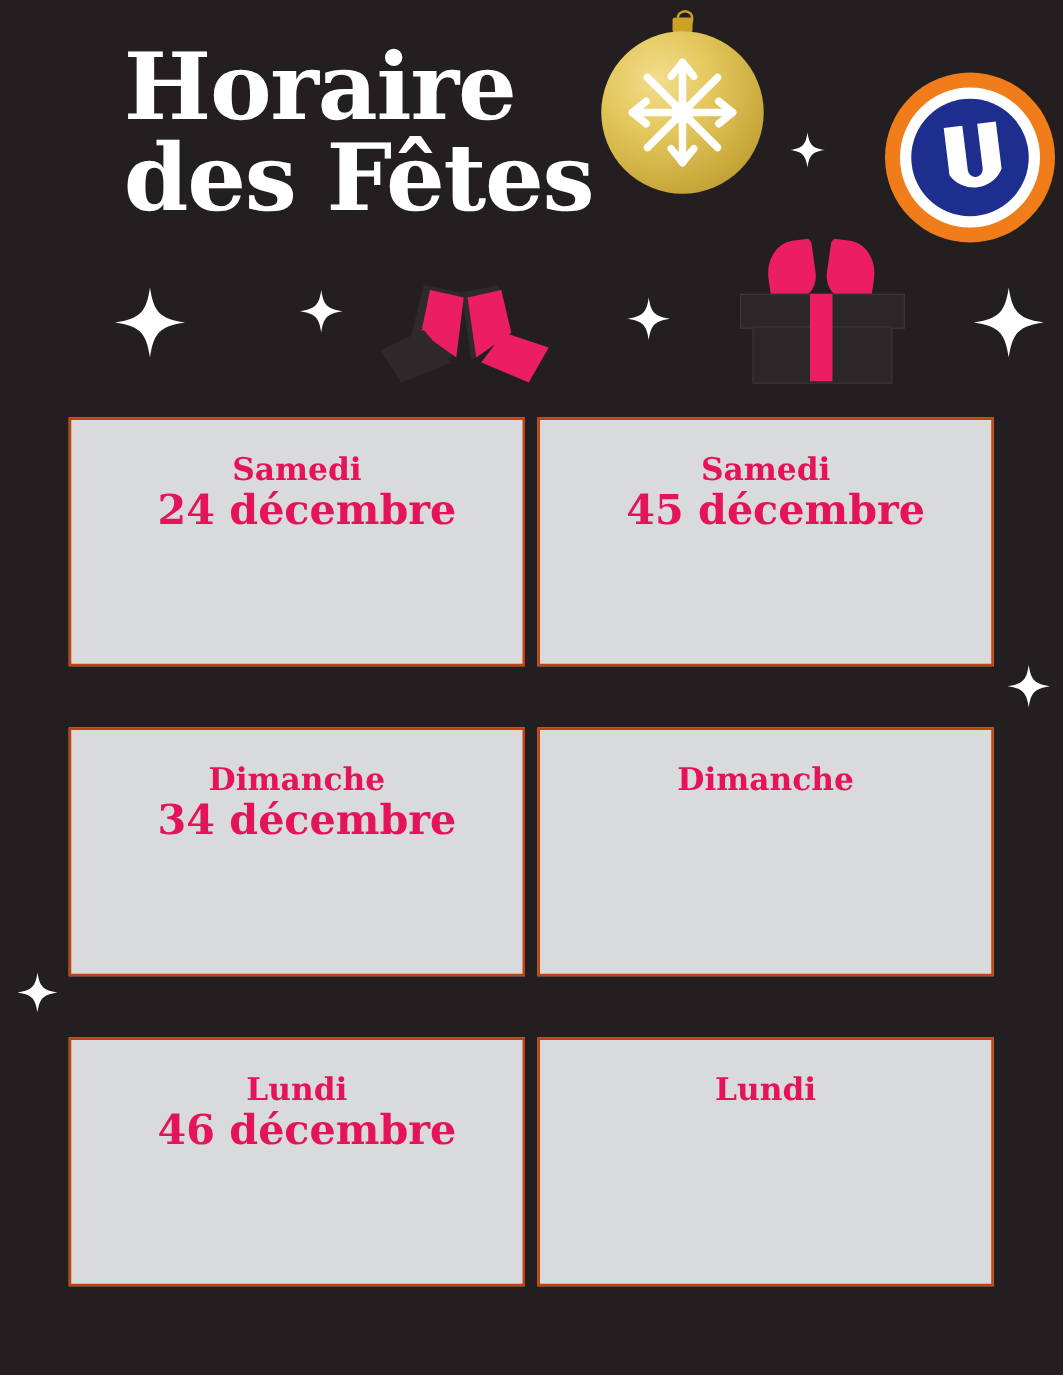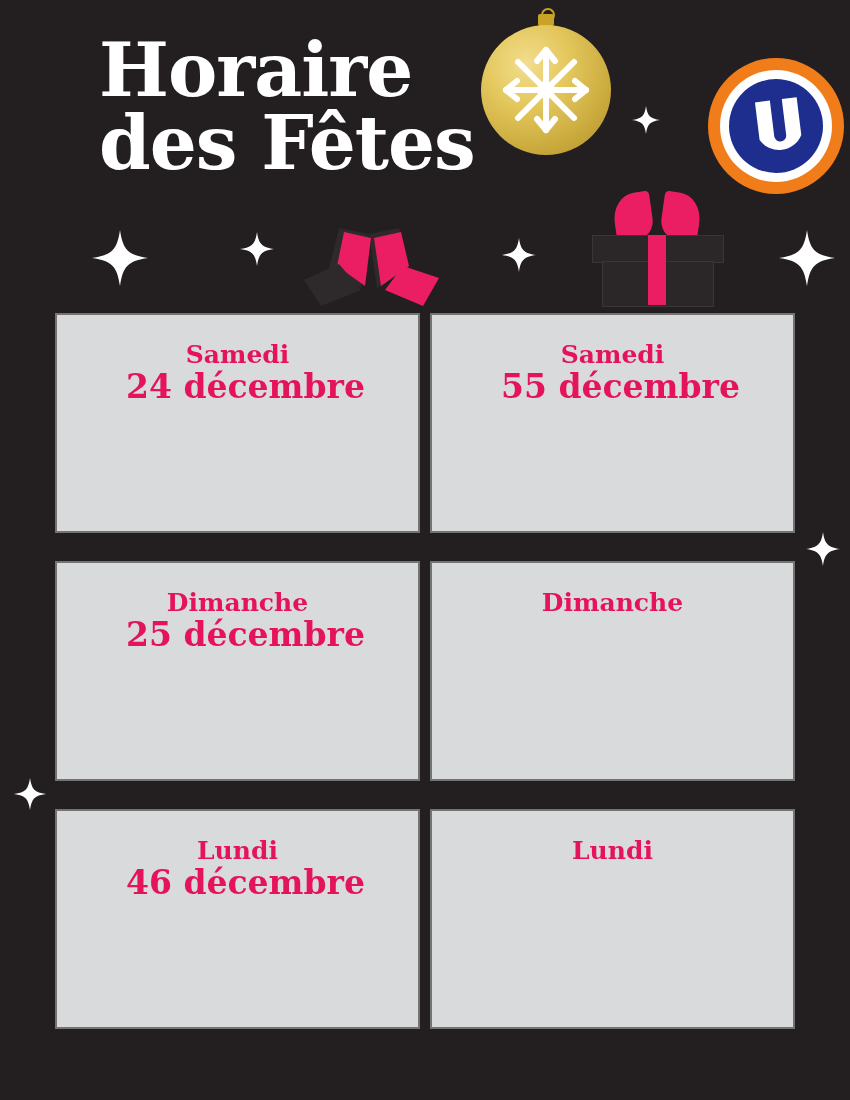--- a/index.html
+++ b/index.html
@@ -163,24 +163,25 @@
     top: 313px;
     width: 740px;
     display: grid;
     grid-template-columns: 365px 365px;
     grid-template-rows: 220px 220px 220px;
     column-gap: 10px;
     row-gap: 28px;
   }
   .card {
     background: #d9dadb;
-    border: 2px solid #737373;
+    border: 2px solid #c2410c;
     box-sizing: border-box;
     padding-top: 26px;
     text-align: center;
+    margin-top: 21px;
   }
   .card .day {
     color: #e5135a;
     font-family: "DejaVu Serif", "Liberation Serif", serif;
     font-weight: bold;
     font-size: 25px;
     line-height: 1.12;
   }
   .card .date {
     color: #e5135a;
@@ -279,26 +280,26 @@
 
 <div class="grid">
 
   <div class="card">
     <div class="day">Samedi</div>
     <div class="date">24 décembre</div>
   </div>
 
   <div class="card">
     <div class="day">Samedi</div>
-    <div class="date">55 décembre</div>
+    <div class="date">45 décembre</div>
   </div>
 
   <div class="card">
     <div class="day">Dimanche</div>
-    <div class="date">25 décembre</div>
+    <div class="date">34 décembre</div>
   </div>
 
   <div class="card">
     <div class="day">Dimanche</div>
   </div>
 
   <div class="card">
     <div class="day">Lundi</div>
     <div class="date">46 décembre</div>
   </div>

